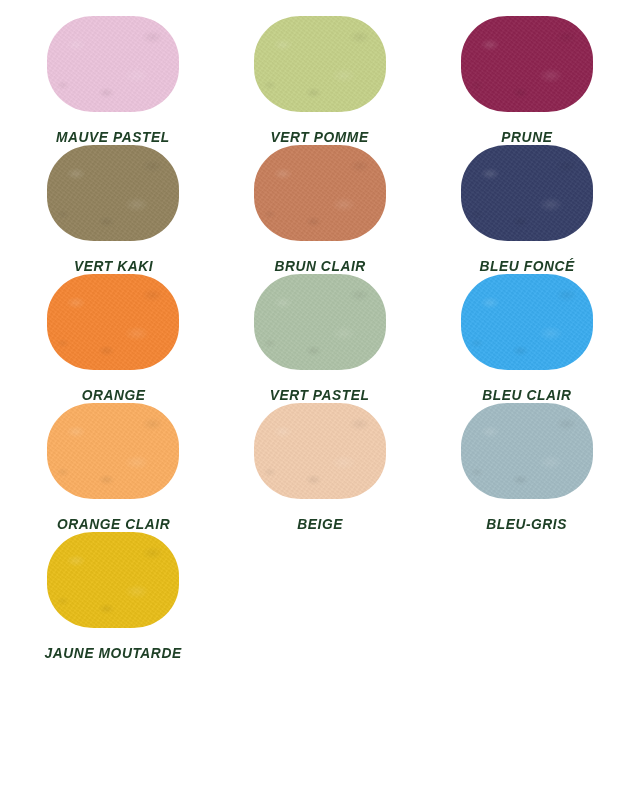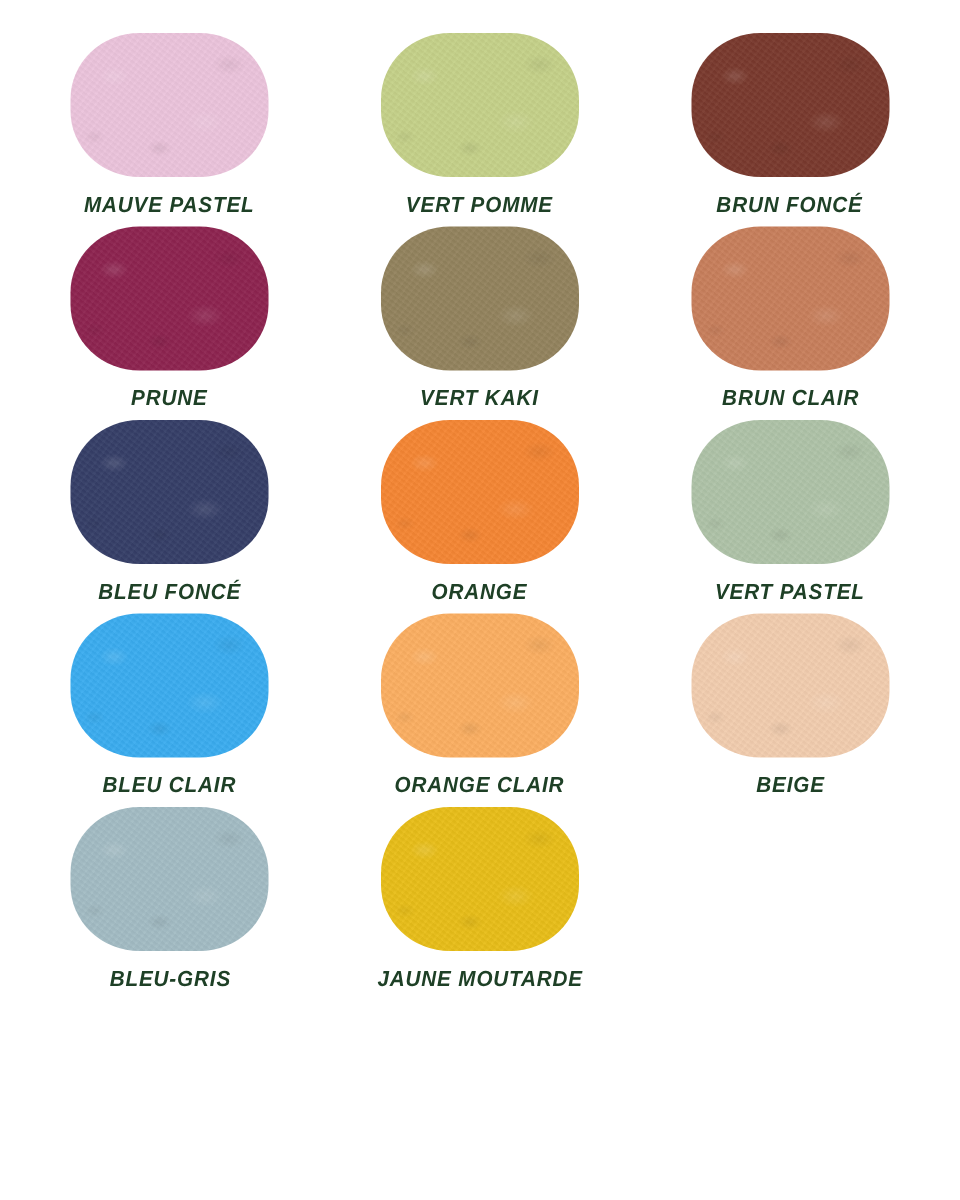--- a/index.html
+++ b/index.html
@@ -24,21 +24,21 @@
     grid-template-columns: repeat(3, 1fr);
     grid-template-rows: repeat(6, 1fr);
     column-gap: 0px;
     row-gap: 0px;
   }
 
   .swatch-cell {
     display: flex;
     flex-direction: column;
     align-items: center;
-    justify-content: flex-end;
+    justify-content: space-between;
   }
 
   .chip {
     width: 132px;
     height: 96px;
     border-radius: 46px / 44px;
     position: relative;
     overflow: hidden;
     background-color: #cccccc;
   }
@@ -85,24 +85,20 @@
 <div class="palette" id="palette">
     <div class="swatch-cell">
       <div class="chip" style="background-color: rgb(236, 196, 220);"></div>
       <div class="chip-label">MAUVE PASTEL</div>
     </div>
     <div class="swatch-cell">
       <div class="chip" style="background-color: rgb(197, 209, 137);"></div>
       <div class="chip-label">VERT POMME</div>
     </div>
     <div class="swatch-cell">
-      <div class="chip" style="background-color: rgb(122, 58, 46);"></div>
-      <div class="chip-label">BRUN FONCÉ</div>
-    </div>
-    <div class="swatch-cell">
       <div class="chip" style="background-color: rgb(142, 36, 80);"></div>
       <div class="chip-label">PRUNE</div>
     </div>
     <div class="swatch-cell">
       <div class="chip" style="background-color: rgb(147, 131, 94);"></div>
       <div class="chip-label">VERT KAKI</div>
     </div>
     <div class="swatch-cell">
       <div class="chip" style="background-color: rgb(200, 127, 92);"></div>
       <div class="chip-label">BRUN CLAIR</div>

